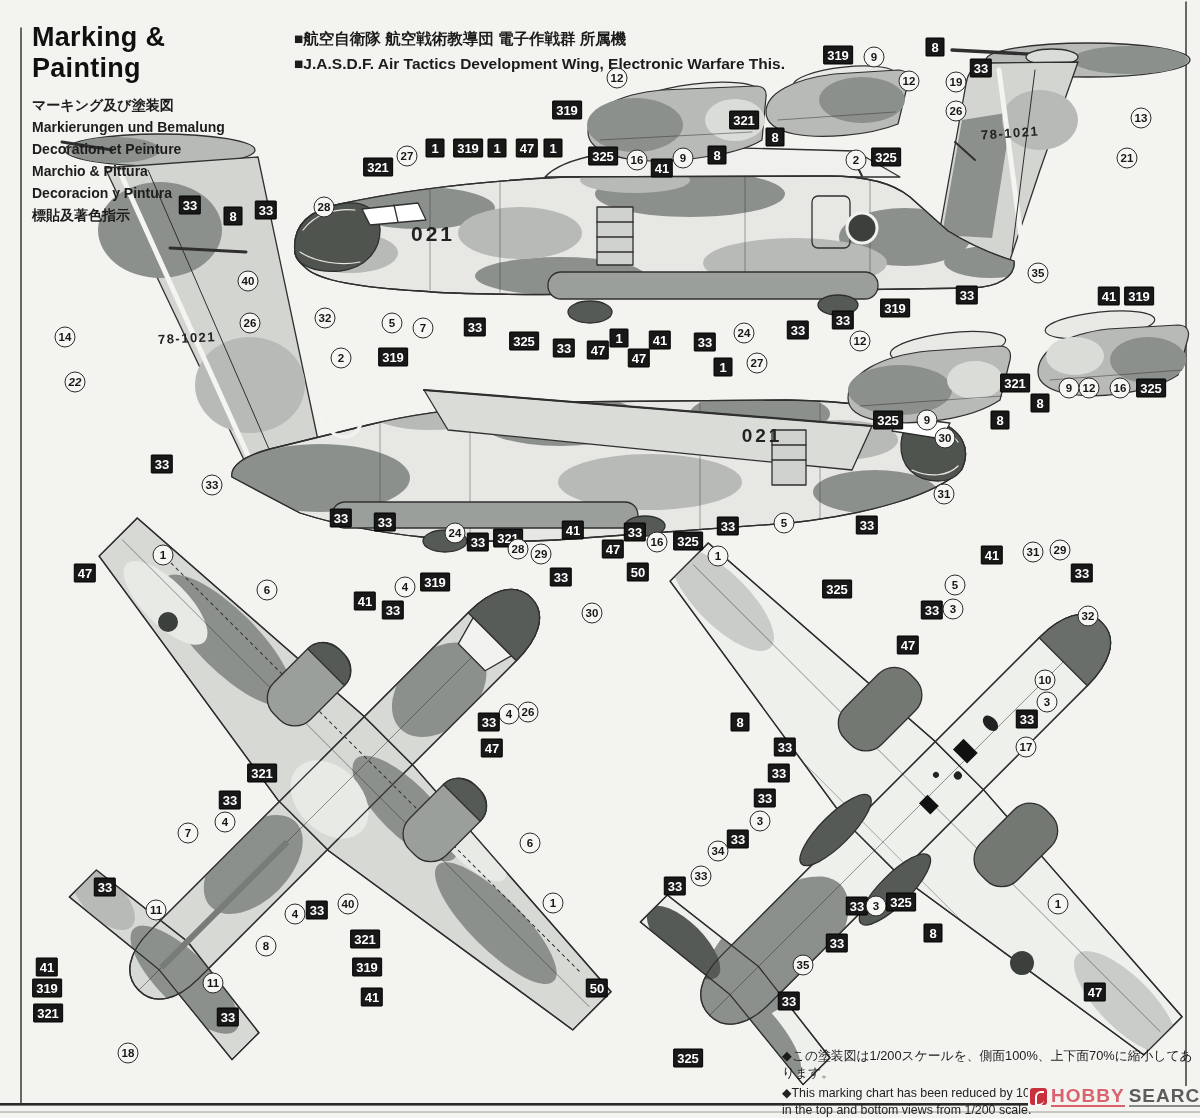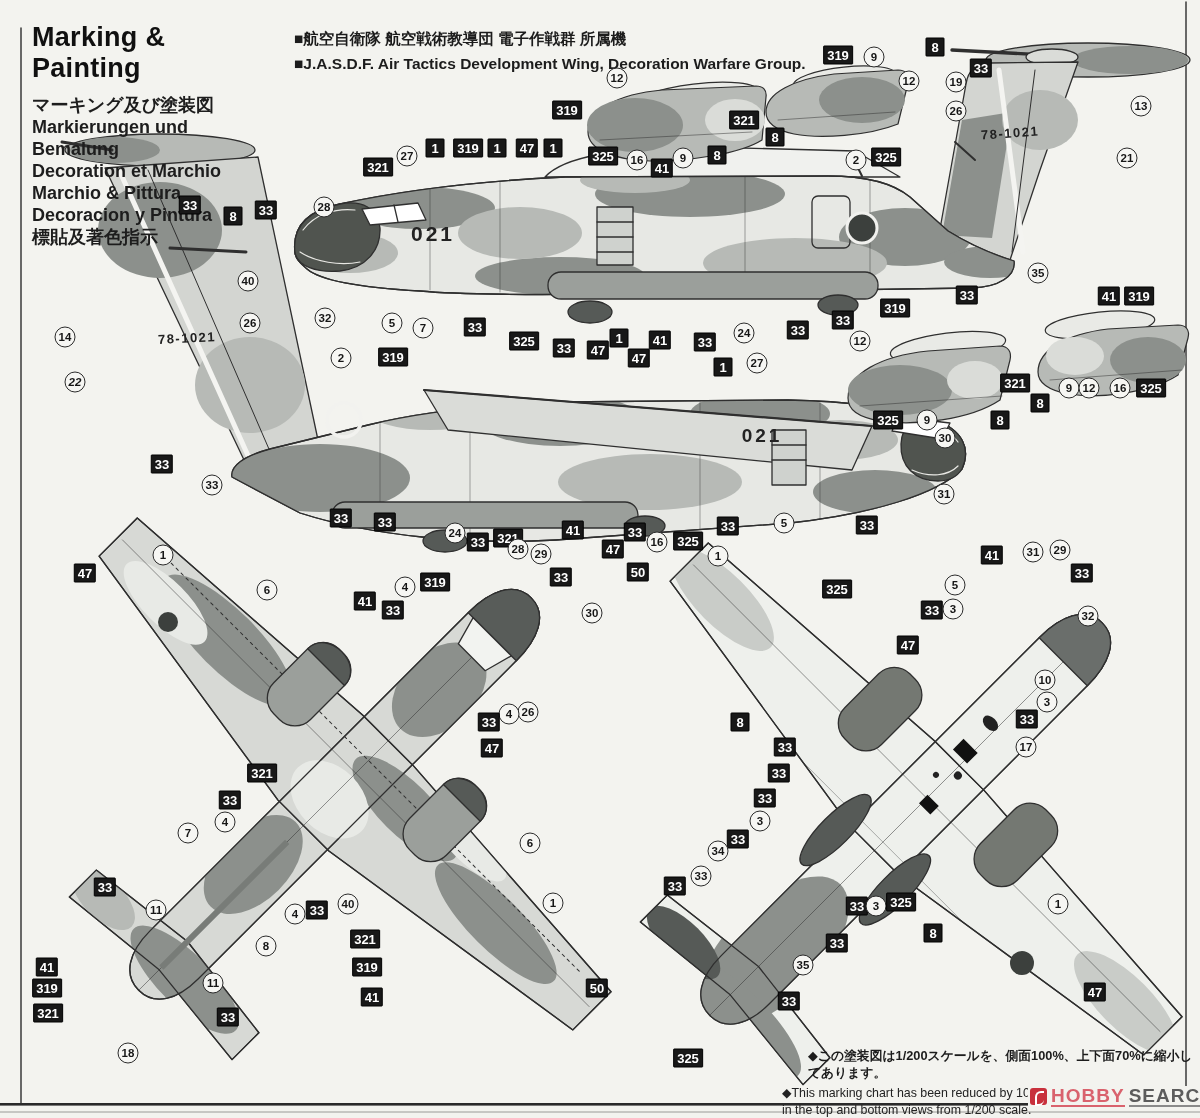--- a/index.html
+++ b/index.html
@@ -3,21 +3,21 @@
 <meta charset="utf-8">
 <style>
   html,body{margin:0;padding:0;background:#dddddd;}
   .sheet{position:relative;width:1200px;height:1118px;background:#f3f3ef;overflow:hidden;
          font-family:"Liberation Sans","DejaVu Sans",sans-serif;color:#1c1c1c;}
   .art{position:absolute;left:0;top:0;width:1200px;height:1118px;}
 
   
   .hdr{position:absolute;left:32px;top:22px;width:230px;}
   .hdr h1{margin:0 0 10px 0;font-size:27px;font-weight:800;letter-spacing:.3px;color:#101010;}
-  .subs div{font-size:18px;font-weight:700;line-height:22px;color:#1d1d1d;}
+  .subs div{font-size:14px;font-weight:700;line-height:22px;color:#1d1d1d;}
   .unit{position:absolute;left:262px;top:29px;width:700px;margin-left:32px;}
   .unit .jp{font-size:15.5px;font-weight:800;margin-bottom:5px;}
   .unit .en{font-size:15.5px;font-weight:700;}
 
   
   #callouts{position:absolute;left:0;top:0;width:1200px;height:1118px;pointer-events:none;}
   .co{position:absolute;transform:translate(-50%,-50%);white-space:nowrap;}
   .co.box{background:#181818;color:#ffffff;font-weight:bold;font-size:13px;line-height:15px;
           padding:1px 3px;min-width:11px;text-align:center;border:1px solid #000;border-radius:1px;}
   .co.circle{width:21px;height:21px;box-sizing:border-box;border:1.6px solid #2b2b2b;border-radius:50%;
@@ -28,21 +28,21 @@
        letter-spacing:1.5px;color:#222;}
   .reg1{transform:translate(-50%,-50%) rotate(-4deg);}
   .reg2{transform:translate(-50%,-50%) rotate(-3deg);}
   .nose{position:absolute;transform:translate(-50%,-50%);font-weight:bold;color:#232323;
         letter-spacing:3px;}
   .nose1{font-size:21px;}
   .nose2{font-size:19px;}
 
   
   .footnotes{position:absolute;left:782px;top:1048px;width:414px;}
-  .footnotes .jp{font-size:12.8px;font-weight:700;margin-bottom:3px;margin-left:26px;}
+  .footnotes .jp{font-size:12.8px;font-weight:400;margin-bottom:3px;}
   .footnotes .en{font-size:12.4px;line-height:1.35;color:#222;}
 
   
   .logo{position:absolute;left:1028px;top:1086px;display:flex;align-items:center;gap:4px;background:#f3f3ef;padding:0 2px;}
   .logo-icon{display:inline-block;width:17px;height:17px;background:#c8303c;border-radius:3px;position:relative;}
   .logo-icon:after{content:"";position:absolute;left:5px;top:3px;width:7px;height:11px;
       border:2px solid #fff;border-top-left-radius:6px;border-bottom-right-radius:6px;border-right:0;}
   .logo-red{font-size:19px;font-weight:800;color:#d9626d;letter-spacing:1px;border-bottom:2px solid #d9626d;line-height:19px;}
   .logo-gray{font-size:19px;font-weight:800;color:#5c5c5c;letter-spacing:1px;border-bottom:2px solid #8a8a8a;line-height:19px;}
 </style>
@@ -256,29 +256,29 @@
       <circle cx="-10" cy="-75" r="3" fill="#222" stroke="none"></circle>
     </g>
     <circle cx="1022" cy="963" r="12" fill="#3c403d"></circle>
   </svg>
 
   <header class="hdr">
     <h1>Marking &amp; Painting</h1>
     <div class="subs" id="subs">
         <div>マーキング及び塗装図</div>
         <div>Markierungen und Bemalung</div>
-        <div>Decoration et Marchio</div>
+        <div>Decoration et Peinture</div>
         <div>Marchio &amp; Pittura</div>
         <div>Decoracion y Pintura</div>
         <div>標貼及著色指示</div>
       </div>
   </header>
   <div class="unit">
     <div class="jp">■航空自衛隊 航空戦術教導団 電子作戦群 所属機</div>
-    <div class="en">■J.A.S.D.F. Air Tactics Development Wing, Decoration Warfare Group.</div>
+    <div class="en">■J.A.S.D.F. Air Tactics Development Wing, Electronic Warfare This.</div>
   </div>
 
   <div class="reg reg1" style="left:1010px;top:133px;">78-1021</div>
   <div class="reg reg2" style="left:187px;top:338px;">78-1021</div>
   <div class="nose nose1" style="left:433px;top:234px;">021</div>
   <div class="nose nose2" style="left:762px;top:436px;">021</div>
 
   <div id="callouts">
       <div class="co circle" style="left: 617px; top: 78px;">12</div>
       <div class="co box" style="left: 567px; top: 110px;">319</div>
@@ -291,21 +291,21 @@
       <div class="co box" style="left: 838px; top: 55px;">319</div>
       <div class="co circle" style="left: 874px; top: 57px;">9</div>
       <div class="co circle" style="left: 909px; top: 81px;">12</div>
       <div class="co box" style="left: 775px; top: 137px;">8</div>
       <div class="co box" style="left: 886px; top: 157px;">325</div>
       <div class="co circle" style="left: 856px; top: 160px;">2</div>
       <div class="co box" style="left: 935px; top: 47px;">8</div>
       <div class="co box" style="left: 981px; top: 68px;">33</div>
       <div class="co circle" style="left: 956px; top: 82px;">19</div>
       <div class="co circle" style="left: 956px; top: 111px;">26</div>
-      <div class="co circle" style="left: 1141px; top: 106px;">13</div>
+      <div class="co circle" style="left: 1141px; top: 118px;">13</div>
       <div class="co circle" style="left: 1127px; top: 158px;">21</div>
       <div class="co box" style="left: 378px; top: 167px;">321</div>
       <div class="co circle" style="left: 407px; top: 156px;">27</div>
       <div class="co box" style="left: 435px; top: 148px;">1</div>
       <div class="co box" style="left: 468px; top: 148px;">319</div>
       <div class="co box" style="left: 497px; top: 148px;">1</div>
       <div class="co box" style="left: 527px; top: 148px;">47</div>
       <div class="co box" style="left: 553px; top: 148px;">1</div>
       <div class="co box" style="left: 190px; top: 205px;">33</div>
       <div class="co box" style="left: 233px; top: 216px;">8</div>

